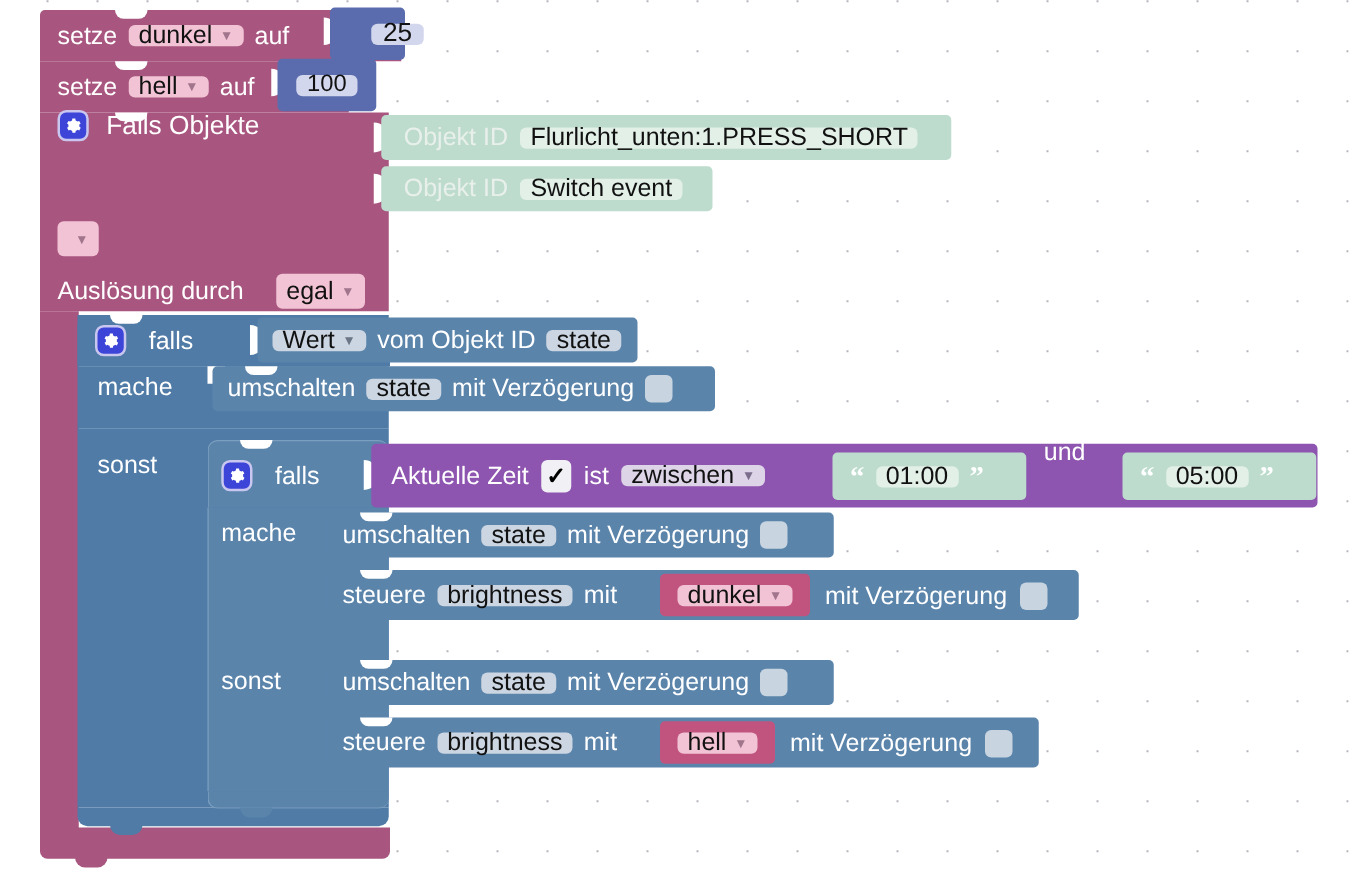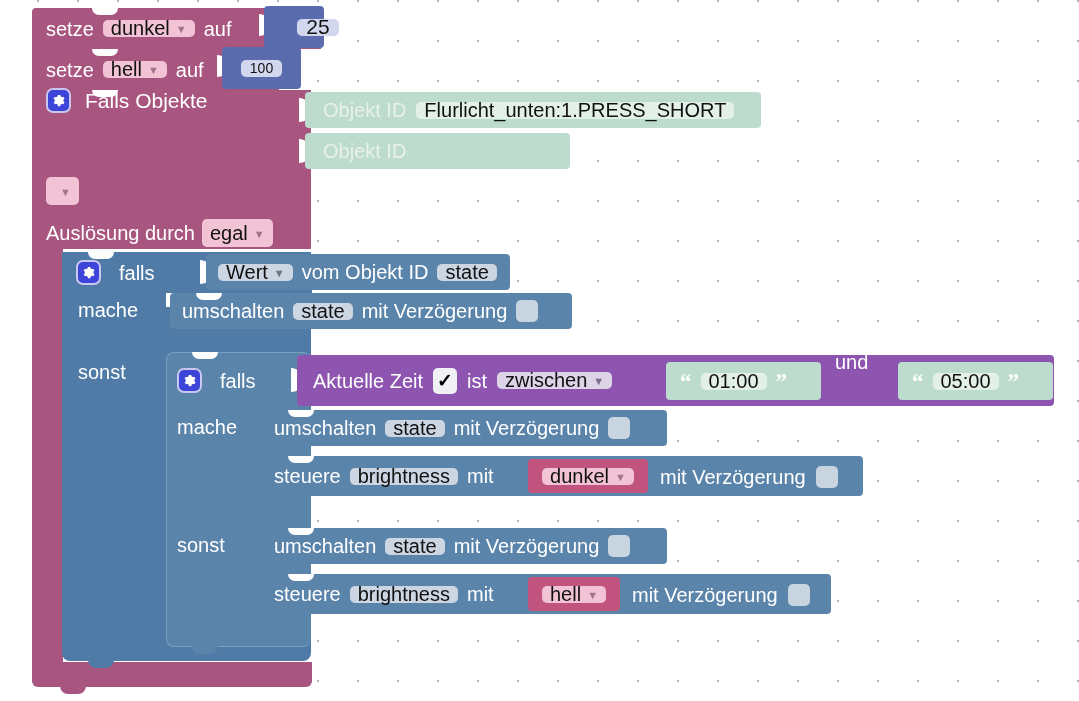--- a/index.html
+++ b/index.html
@@ -134,21 +134,21 @@
         <span class="caret onpink">▼</span>
       </span>
       <span class="blk-txt">auf</span>
     </div>
     <div class="notch" style="left:60px;top:0px;"></div>
   </div>
   <div class="abs" style="left:217px;top:55px;width:11px;height:22px;background:#ffffff;border-radius:0 11px 11px 0;"></div>
 
   <div class="shell numblk rounded4" style="left:222px;top:47px;width:79px;height:42px;">
     <div class="row" style="justify-content:center;">
-      <span class="field lav" style="font-size:14px;padding:0 9px;">100</span>
+      <span class="field lav" style="font-size:19px;padding:0 9px;">100</span>
     </div>
   </div>
 
   <div class="shell pinkblk" style="left:32px;top:90px;width:279px;height:159px;"></div>
   <div class="notch" style="left:92px;top:90px;"></div>
 
   <div class="shell pinkblk" style="left:32px;top:249px;width:31px;height:421px;"></div>
 
   <div class="shell pinkblk" style="left:32px;top:662px;width:280px;height:25px;border-radius:0 0 6px 6px;"></div>
   <div class="abs" style="left:60px;top:686px;width:26px;height:8px;background:#a8567f;border-radius:0 0 8px 8px;"></div>
@@ -169,30 +169,31 @@
   <div class="shell mintblk rounded4" style="left:305px;top:92px;width:456px;height:36px;">
     <div class="row" style="padding-left:18px;gap:10px;">
       <span class="blk-txt dim">Objekt ID</span>
       <span class="field mint">Flurlicht_unten:1.PRESS_SHORT</span>
     </div>
   </div>
 
   <div class="shell mintblk rounded4" style="left:305px;top:133px;width:265px;height:36px;">
     <div class="row" style="padding-left:18px;gap:10px;">
       <span class="blk-txt dim">Objekt ID</span>
+      <span class="field mint">Switch event</span>
     </div>
   </div>
 
   <div class="abs" style="left:46px;top:177px;">
     <span class="field pink" style="height:28px;font-size:20px;">
       <span class="caret onpink">▼</span>
     </span>
   </div>
 
-  <div class="abs row" style="left:46px;top:219px;height:28px;gap:7px;justify-content:space-between;">
+  <div class="abs row" style="left:46px;top:219px;height:28px;gap:26px;justify-content:space-between;">
     <span class="blk-txt">Auslösung durch</span>
     <span class="field pink" style="height:28px;">
       <span>egal</span>
       <span class="caret onpink">▼</span>
     </span>
   </div>
 
   <div class="shell blueblk" style="left:62px;top:252px;width:250px;height:41px;border-radius:8px 8px 0 0;"></div>
   <div class="shell blueblk" style="left:62px;top:252px;width:249px;height:41px;"></div>
   <div class="shell blueblk" style="left:62px;top:293px;width:249px;height:50px;"></div>

